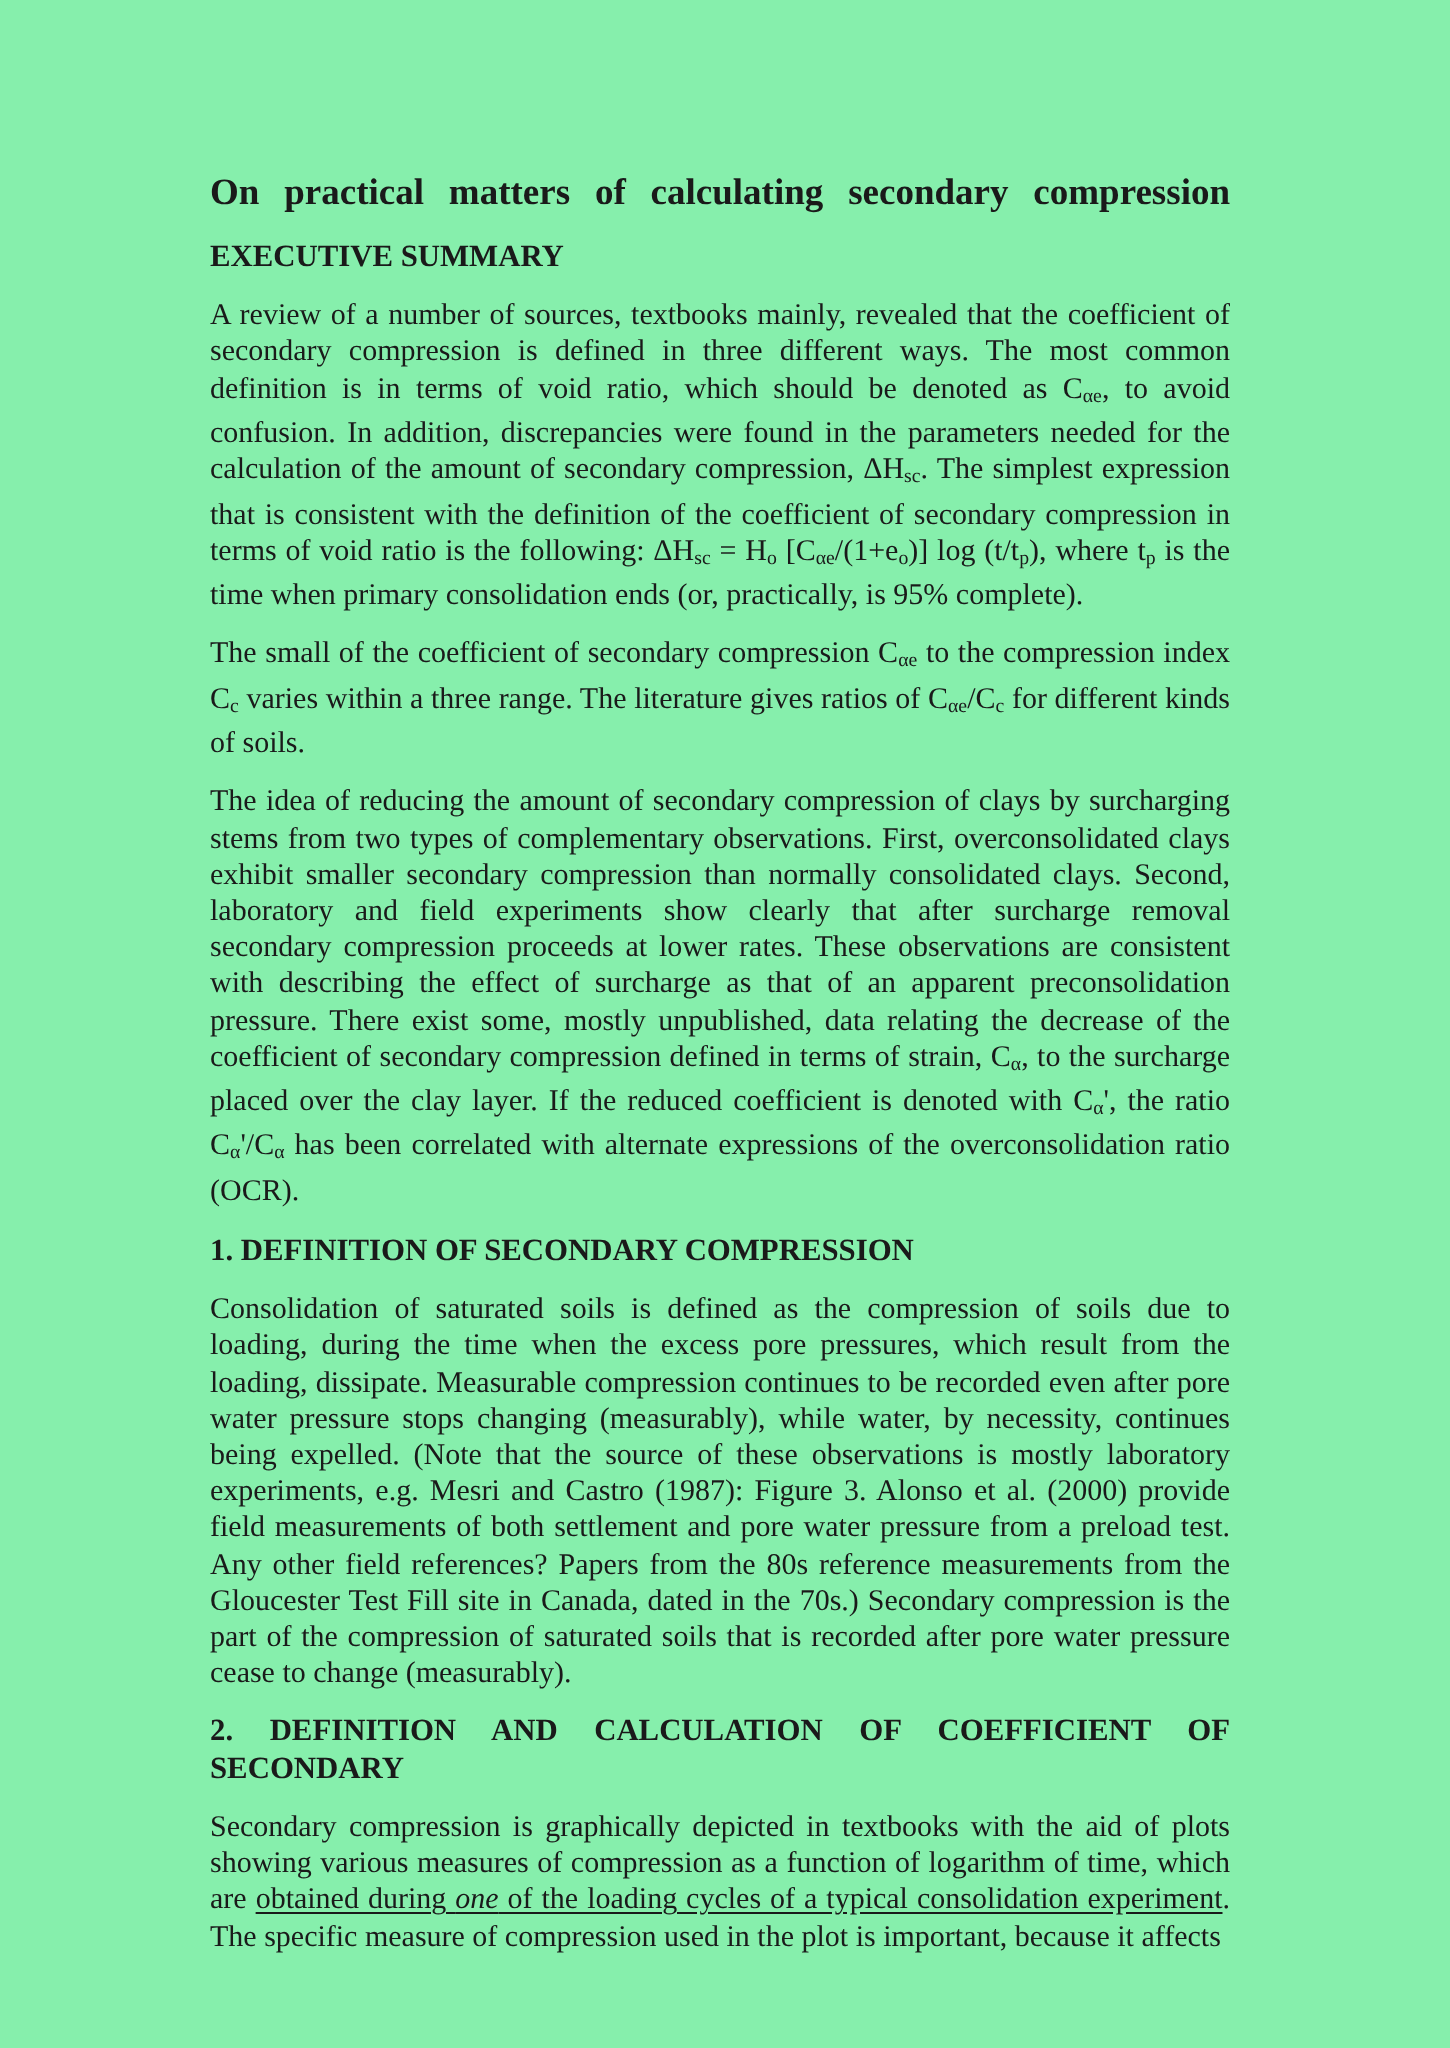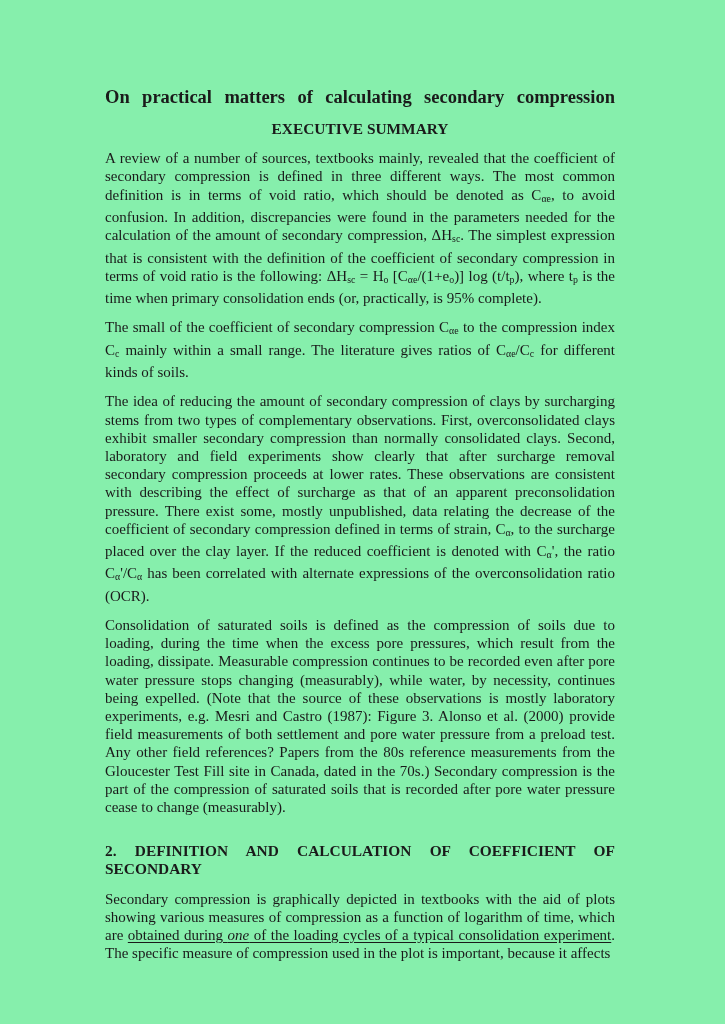--- a/index.html
+++ b/index.html
@@ -29,27 +29,26 @@
   }
   .line-just {
     text-align: justify;
     text-align-last: justify;
   }
   .heading {
     font-weight: bold;
     font-size: 15.4px;
     line-height: 18.2px;
     margin-top: 12px;
-    text-align: center;
   }
   .heading-2line {
     font-weight: bold;
     font-size: 15.4px;
     line-height: 18.2px;
-    margin-top: 26px;
+    margin-top: 11px;
   }
   .body-text {
     font-size: 15px;
     line-height: 18.2px;
     text-align: justify;
     margin-top: 11px;
   }
   .f-sub {
     font-size: 0.66em;
     vertical-align: -0.22em;
@@ -69,24 +68,25 @@
   <div class="content">
 
     <div class="doc-title">
       <div class="line-just">On practical matters of calculating secondary compression</div>
     </div>
 
     <div class="heading">EXECUTIVE SUMMARY</div>
 
     <div class="body-text"><span>A review of a number of sources, textbooks mainly, revealed that the coefficient of secondary compression is defined in three different ways. The most common definition is in terms of void ratio, which should be denoted as C</span><span class="f-sub">αe</span><span>, to avoid confusion. In addition, discrepancies were found in the parameters needed for the calculation of the amount of secondary compression, ΔH</span><span class="f-sub">sc</span><span>. The simplest expression that is consistent with the definition of the coefficient of secondary compression in terms of void ratio is the following: ΔH</span><span class="f-sub">sc</span><span> = H</span><span class="f-sub">o</span><span> [C</span><span class="f-sub">αe</span><span>/(1+e</span><span class="f-sub">o</span><span>)] log (t/t</span><span class="f-sub">p</span><span>), where t</span><span class="f-sub">p</span><span> is the time when primary consolidation ends (or, practically, is 95% complete).</span></div>
 
-    <div class="body-text"><span>The small of the coefficient of secondary compression C</span><span class="f-sub">αe</span><span> to the compression index C</span><span class="f-sub">c</span><span> mainly within a small range. The literature gives ratios of C</span><span class="f-sub">αe</span><span>/C</span><span class="f-sub">c</span><span> for different kinds of soils.</span></div>
+    <div class="body-text"><span>The small of the coefficient of secondary compression C</span><span class="f-sub">αe</span><span> to the compression index C</span><span class="f-sub">c</span><span> varies within a three range. The literature gives ratios of C</span><span class="f-sub">αe</span><span>/C</span><span class="f-sub">c</span><span> for different kinds of soils.</span></div>
 
     <div class="body-text"><span>The idea of reducing the amount of secondary compression of clays by surcharging stems from two types of complementary observations. First, overconsolidated clays exhibit smaller secondary compression than normally consolidated clays. Second, laboratory and field experiments show clearly that after surcharge removal secondary compression proceeds at lower rates. These observations are consistent with describing the effect of surcharge as that of an apparent preconsolidation pressure. There exist some, mostly unpublished, data relating the decrease of the coefficient of secondary compression defined in terms of strain, C</span><span class="f-sub">α</span><span>, to the surcharge placed over the clay layer. If the reduced coefficient is denoted with C</span><span class="f-sub">α</span><span>', the ratio C</span><span class="f-sub">α</span><span>'/C</span><span class="f-sub">α</span><span> has been correlated with alternate expressions of the overconsolidation ratio (OCR).</span></div>
 
+    <div class="heading">1. DEFINITION OF SECONDARY COMPRESSION</div>
 
     <div class="body-text"><span>Consolidation of saturated soils is defined as the compression of soils due to loading, during the time when the excess pore pressures, which result from the loading, dissipate. Measurable compression continues to be recorded even after pore water pressure stops changing (measurably), while water, by necessity, continues being expelled. (Note that the source of these observations is mostly laboratory experiments, e.g. Mesri and Castro (1987): Figure 3. Alonso et al. (2000) provide field measurements of both settlement and pore water pressure from a preload test. Any other field references? Papers from the 80s reference measurements from the Gloucester Test Fill site in Canada, dated in the 70s.) Secondary compression is the part of the compression of saturated soils that is recorded after pore water pressure cease to change (measurably).</span></div>
 
     <div class="heading-2line">
       <div class="line-just">2. DEFINITION AND CALCULATION OF COEFFICIENT OF SECONDARY</div>
     </div>
 
     <div class="body-text"><span>Secondary compression is graphically depicted in textbooks with the aid of plots showing various measures of compression as a function of logarithm of time, which are </span><span class="f-u">obtained during </span><span class="f-u f-i">one</span><span class="f-u"> of the loading cycles of a typical consolidation experiment</span><span>. The specific measure of compression used in the plot is important, because it affects</span></div>
 
   </div>

